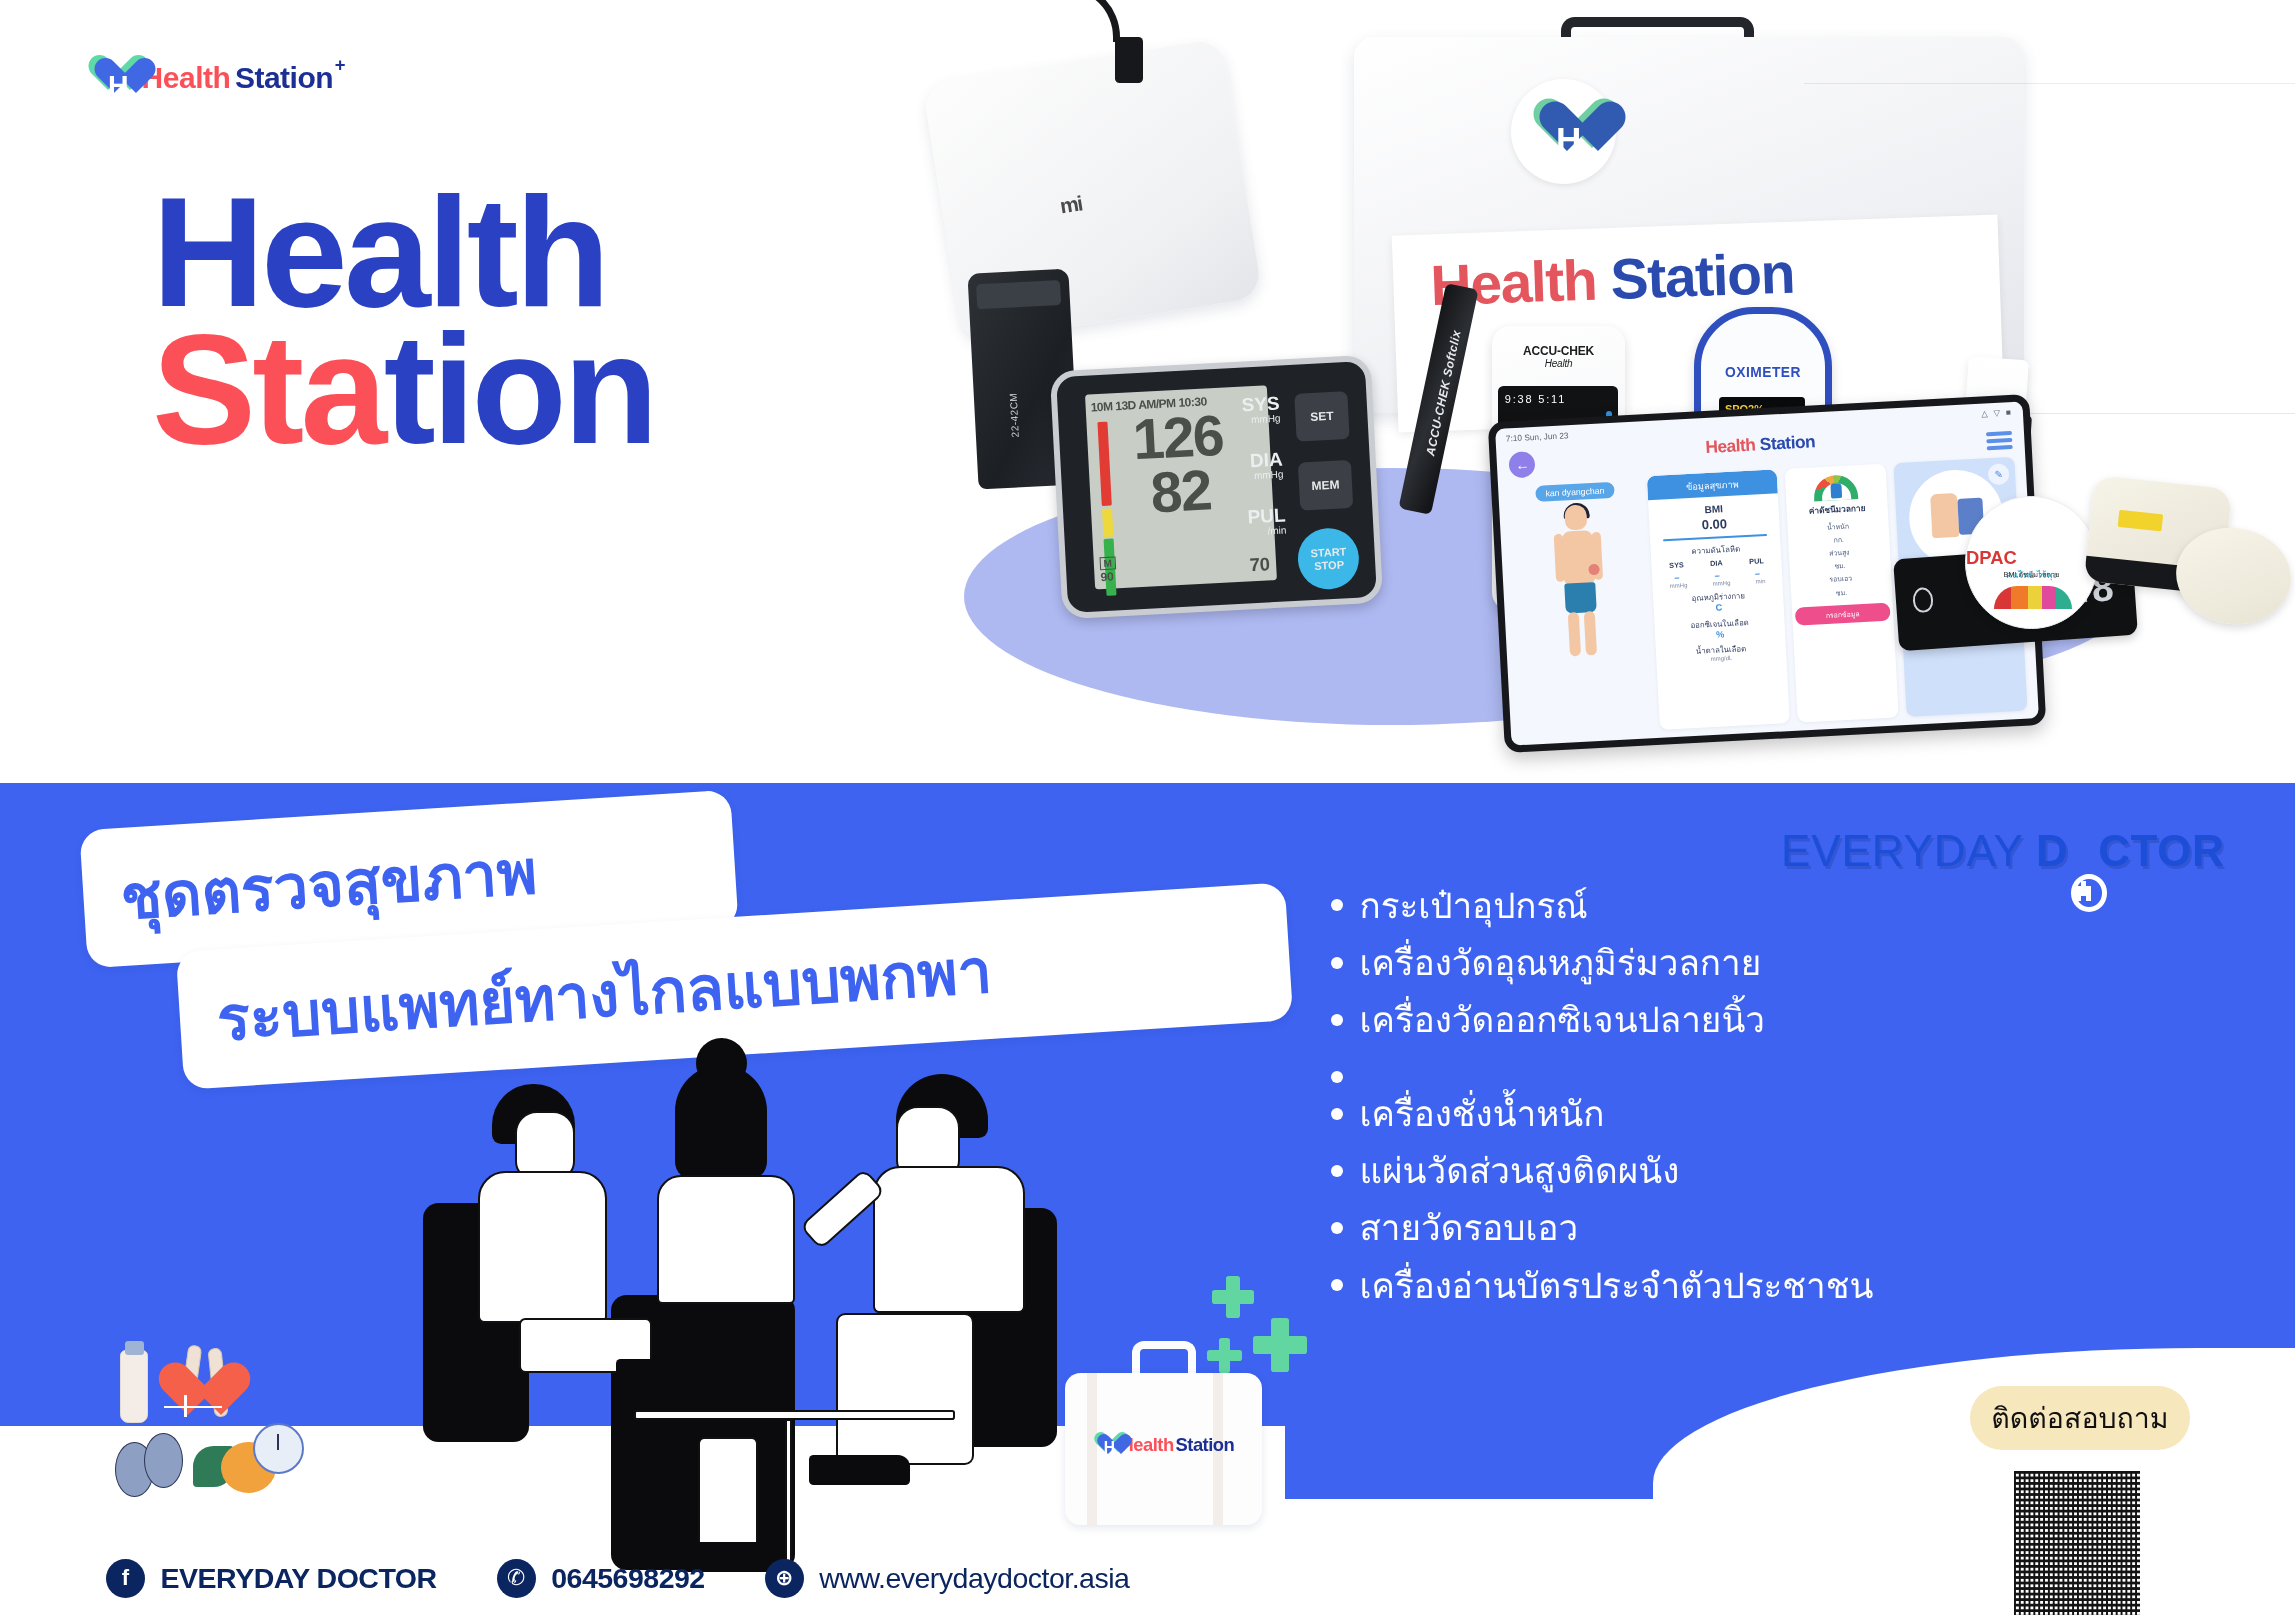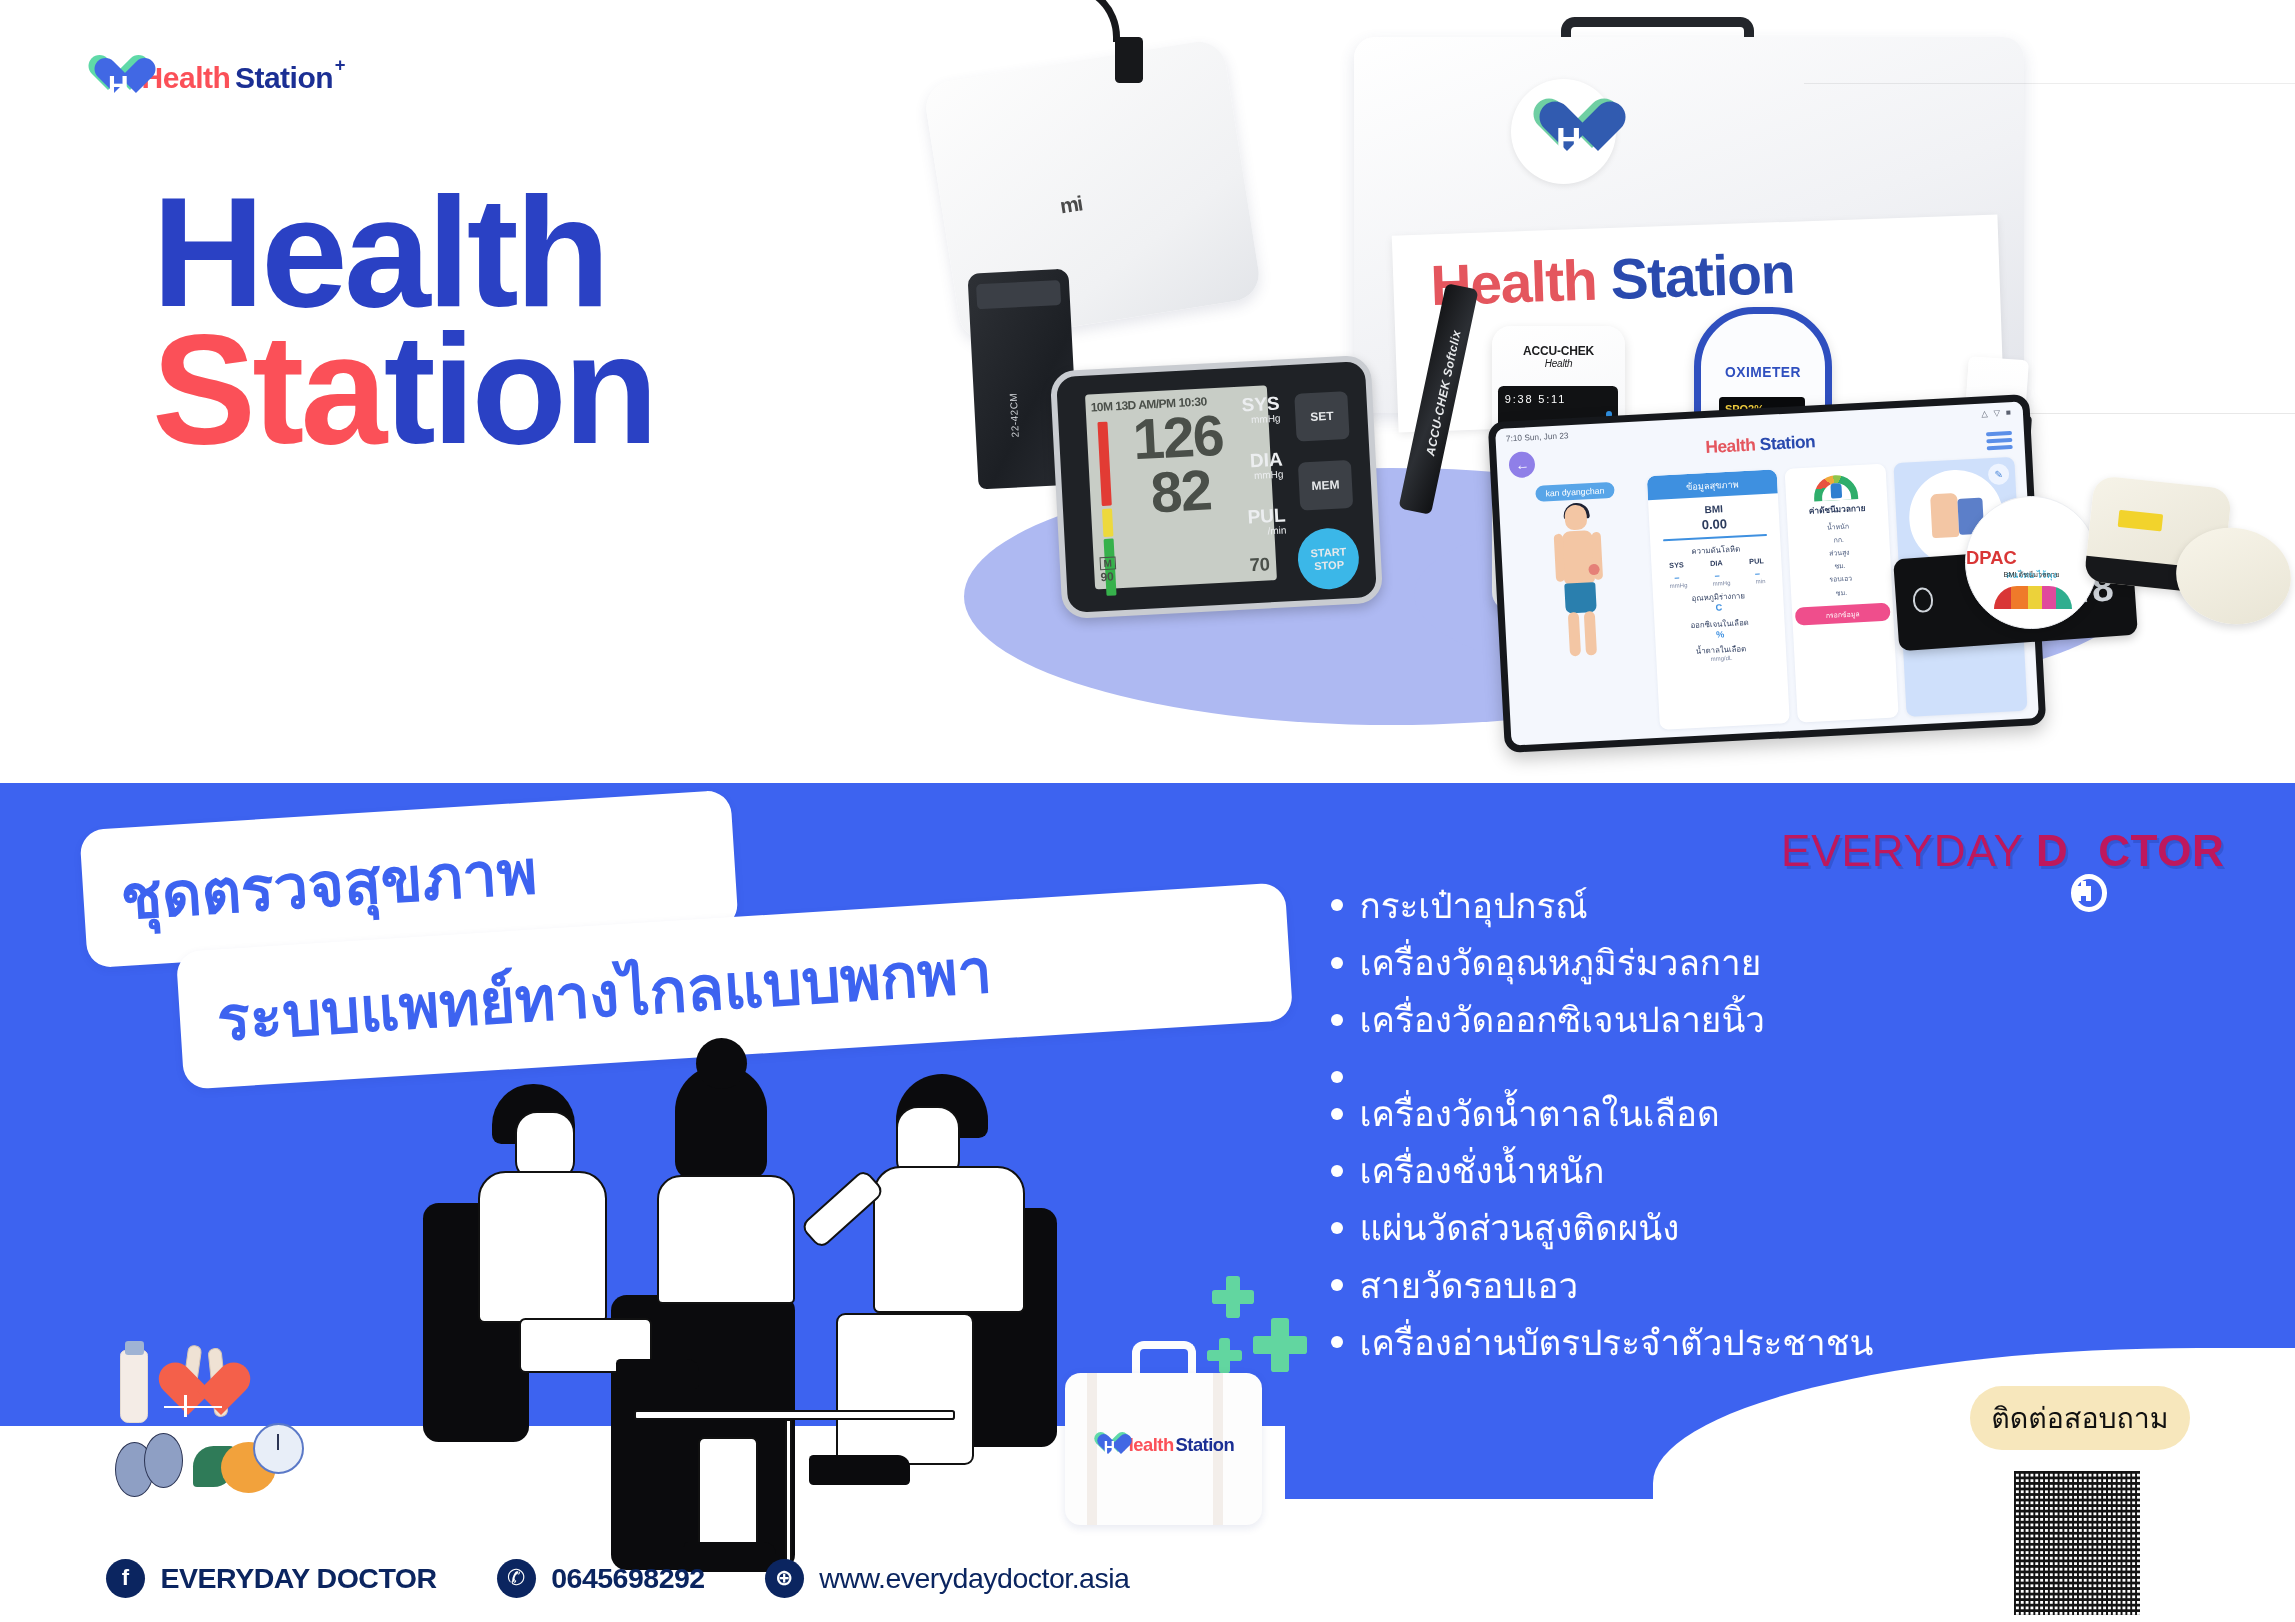--- a/index.html
+++ b/index.html
@@ -316,21 +316,21 @@
     display:flex; align-items:center; box-shadow:0 2.8px 8.3px rgba(20,40,120,.08);
   }
   .ribbon span { color:#3D63F0; font-weight:bold; white-space:nowrap; }
   .ribbon-1 { left:83px; top:810px; width:652px; height:138px; transform:rotate(-3.6deg); padding-left:37px; }
   .ribbon-1 span { font-size:61px; }
   .ribbon-2 { left:179px; top:917px; width:1111px; height:138px; transform:rotate(-3.6deg); padding-left:37px; }
   .ribbon-2 span { font-size:61px; }
 
   
   .ed-heading {
-    position:absolute; left:1781px; top:826px; color:#be185d; font-size:44px; white-space:nowrap;
+    position:absolute; left:1781px; top:826px; color:#1d4ed8; font-size:44px; white-space:nowrap;
     text-shadow:2.3px 2.8px 0 rgba(20,40,120,.22);
   }
   .ed-light { font-weight:300; letter-spacing:0.9px; }
   .ed-bold { font-weight:bold; letter-spacing:0.5px; position:relative; }
   .ed-cross { display:inline-block; position:relative; width:30px; }
   .ed-cross::before { content:""; position:absolute; left:2.3px; top:8.3px; width:26px; height:27.5px; border:5px solid #fff; border-radius:50%; }
   .ed-cross::after { content:""; position:absolute; left:12.4px; top:14.7px; width:5.5px; height:15.6px; background:#fff;
     box-shadow:-5px 5px 0 0 #fff, 5px 5px 0 0 #fff; }
 
   
@@ -751,24 +751,20 @@
       </div>
     <div class="bullet-item">
         <span class="bullet-dot"></span>
         <span class="bullet-text">เครื่องวัดออกซิเจนปลายนิ้ว</span>
       </div>
     <div class="bullet-item">
         <span class="bullet-dot"></span>
       </div>
     <div class="bullet-item">
         <span class="bullet-dot"></span>
-        <span class="bullet-text">เครื่องวัดน้ำตาลในเลือด</span>
-      </div>
-    <div class="bullet-item">
-        <span class="bullet-dot"></span>
         <span class="bullet-text">เครื่องชั่งน้ำหนัก</span>
       </div>
     <div class="bullet-item">
         <span class="bullet-dot"></span>
         <span class="bullet-text">แผ่นวัดส่วนสูงติดผนัง</span>
       </div>
     <div class="bullet-item">
         <span class="bullet-dot"></span>
         <span class="bullet-text">สายวัดรอบเอว</span>
       </div>

